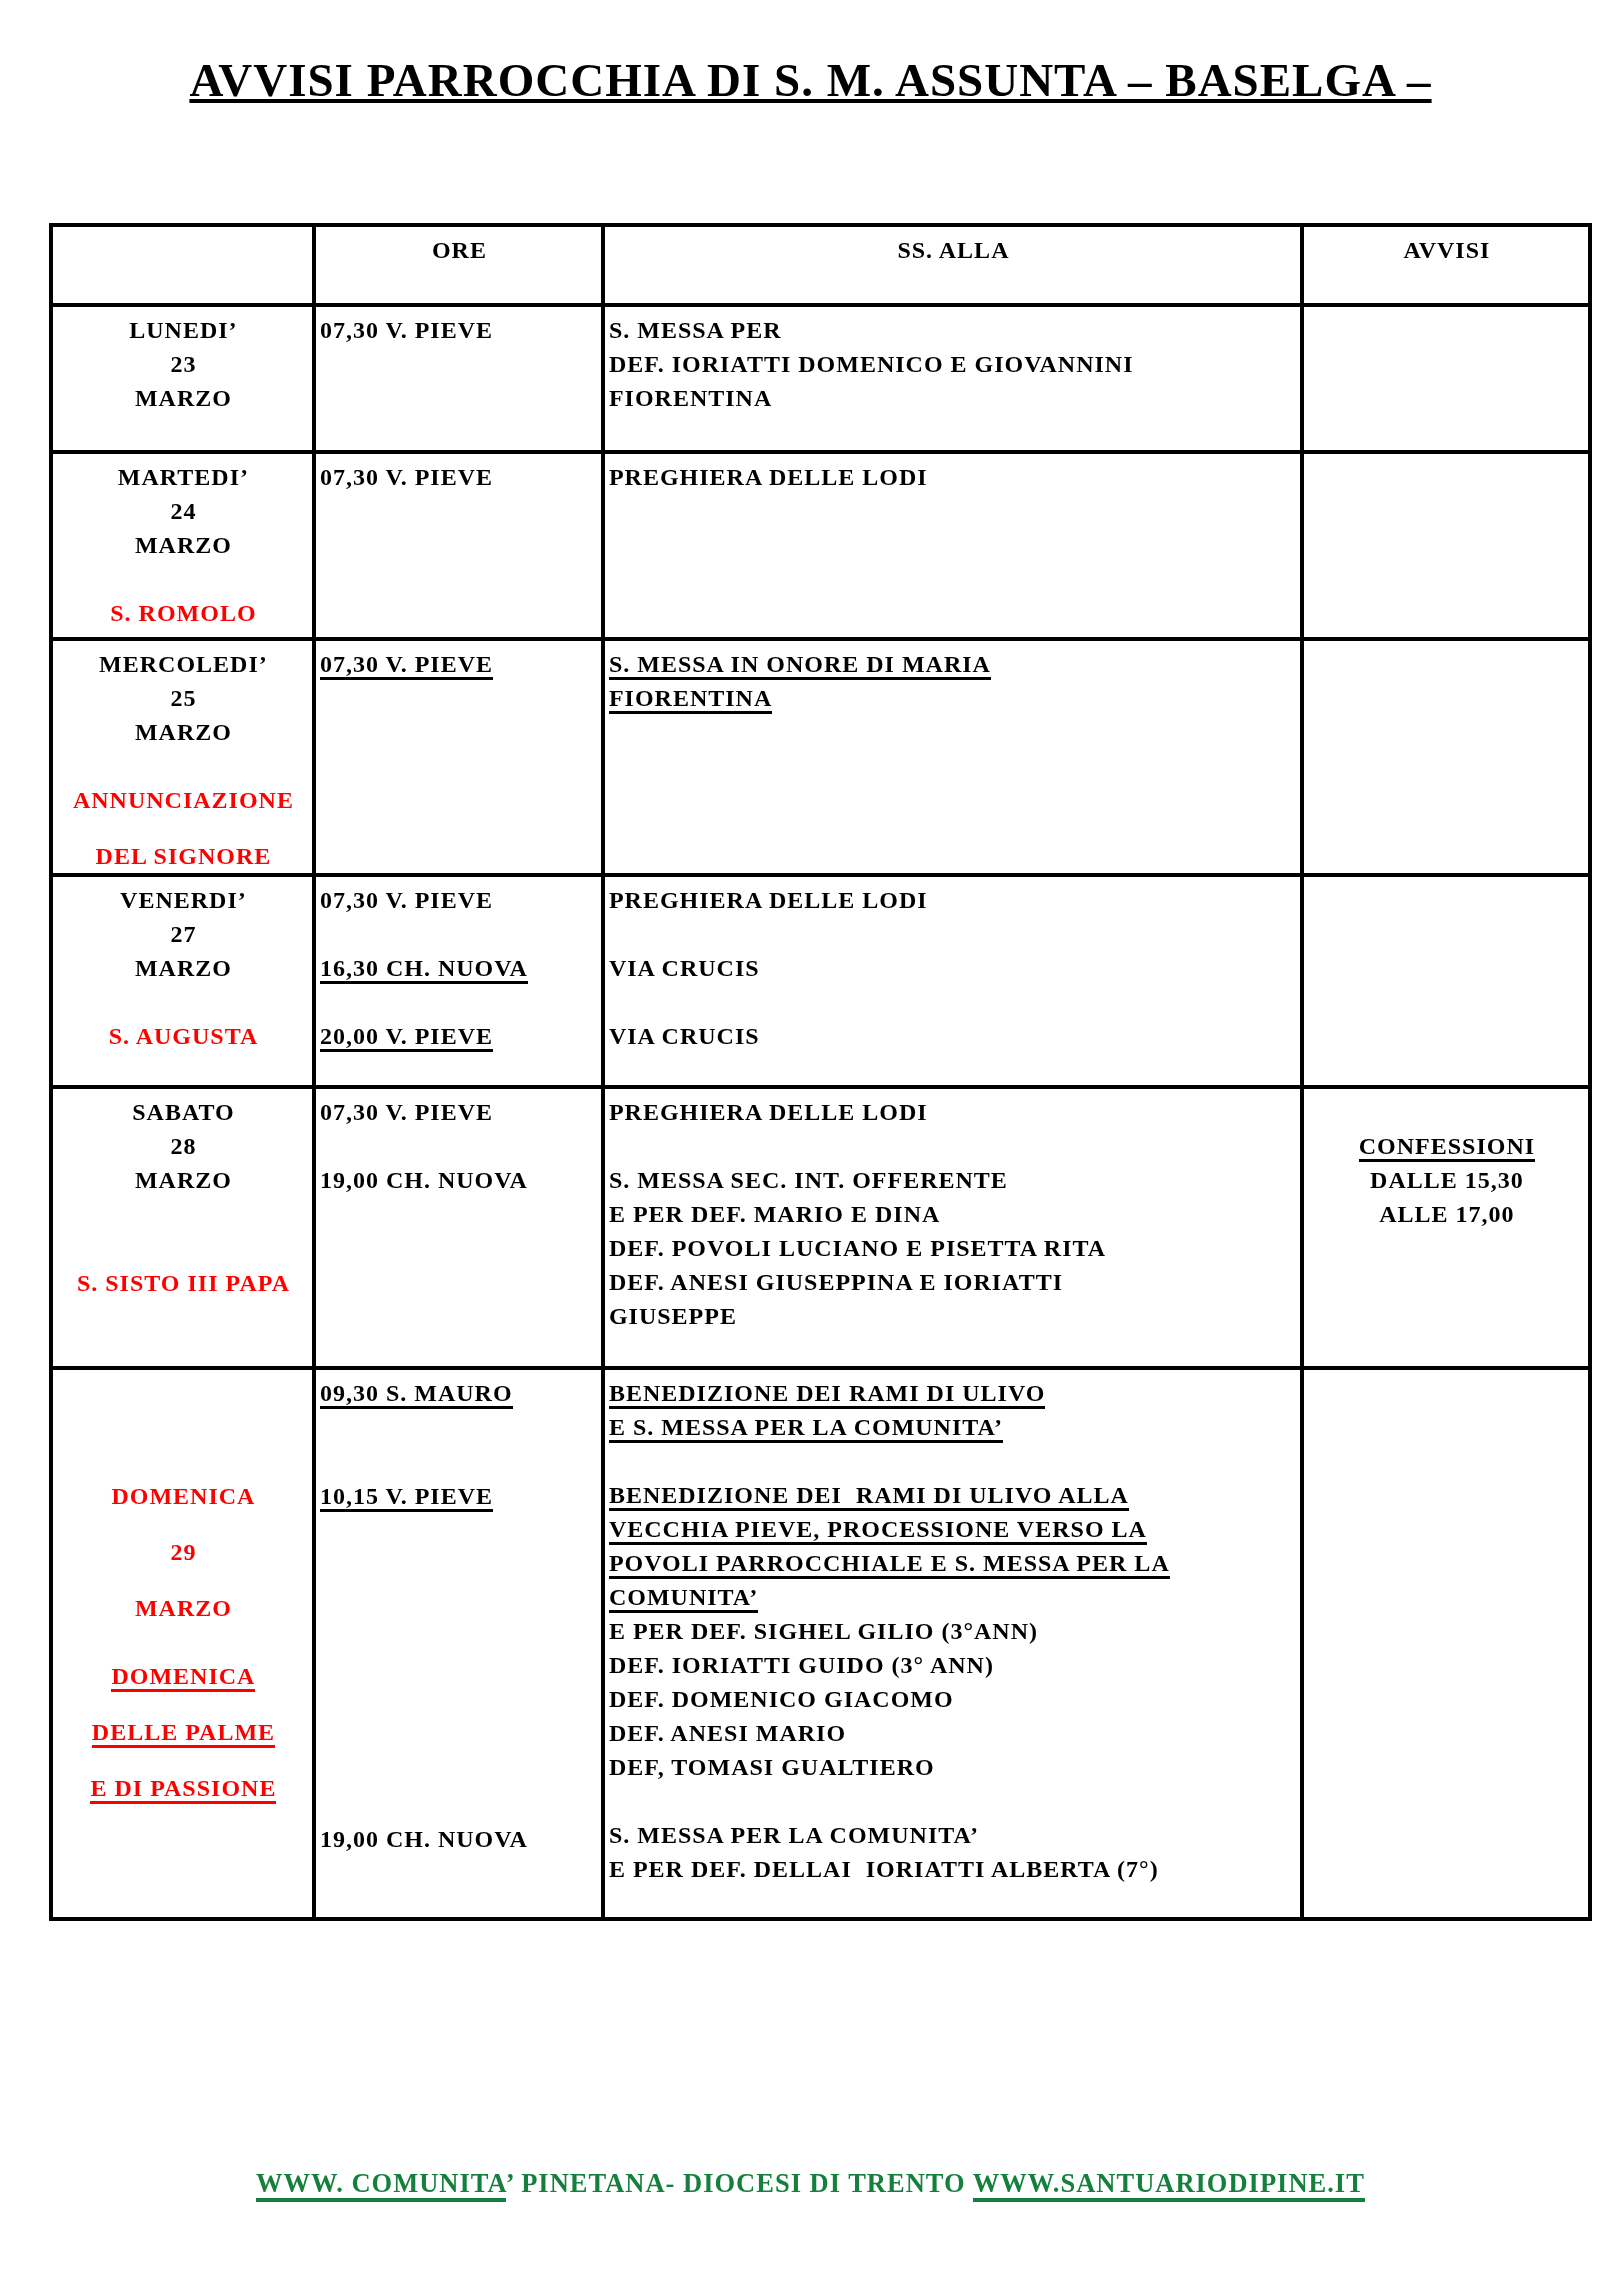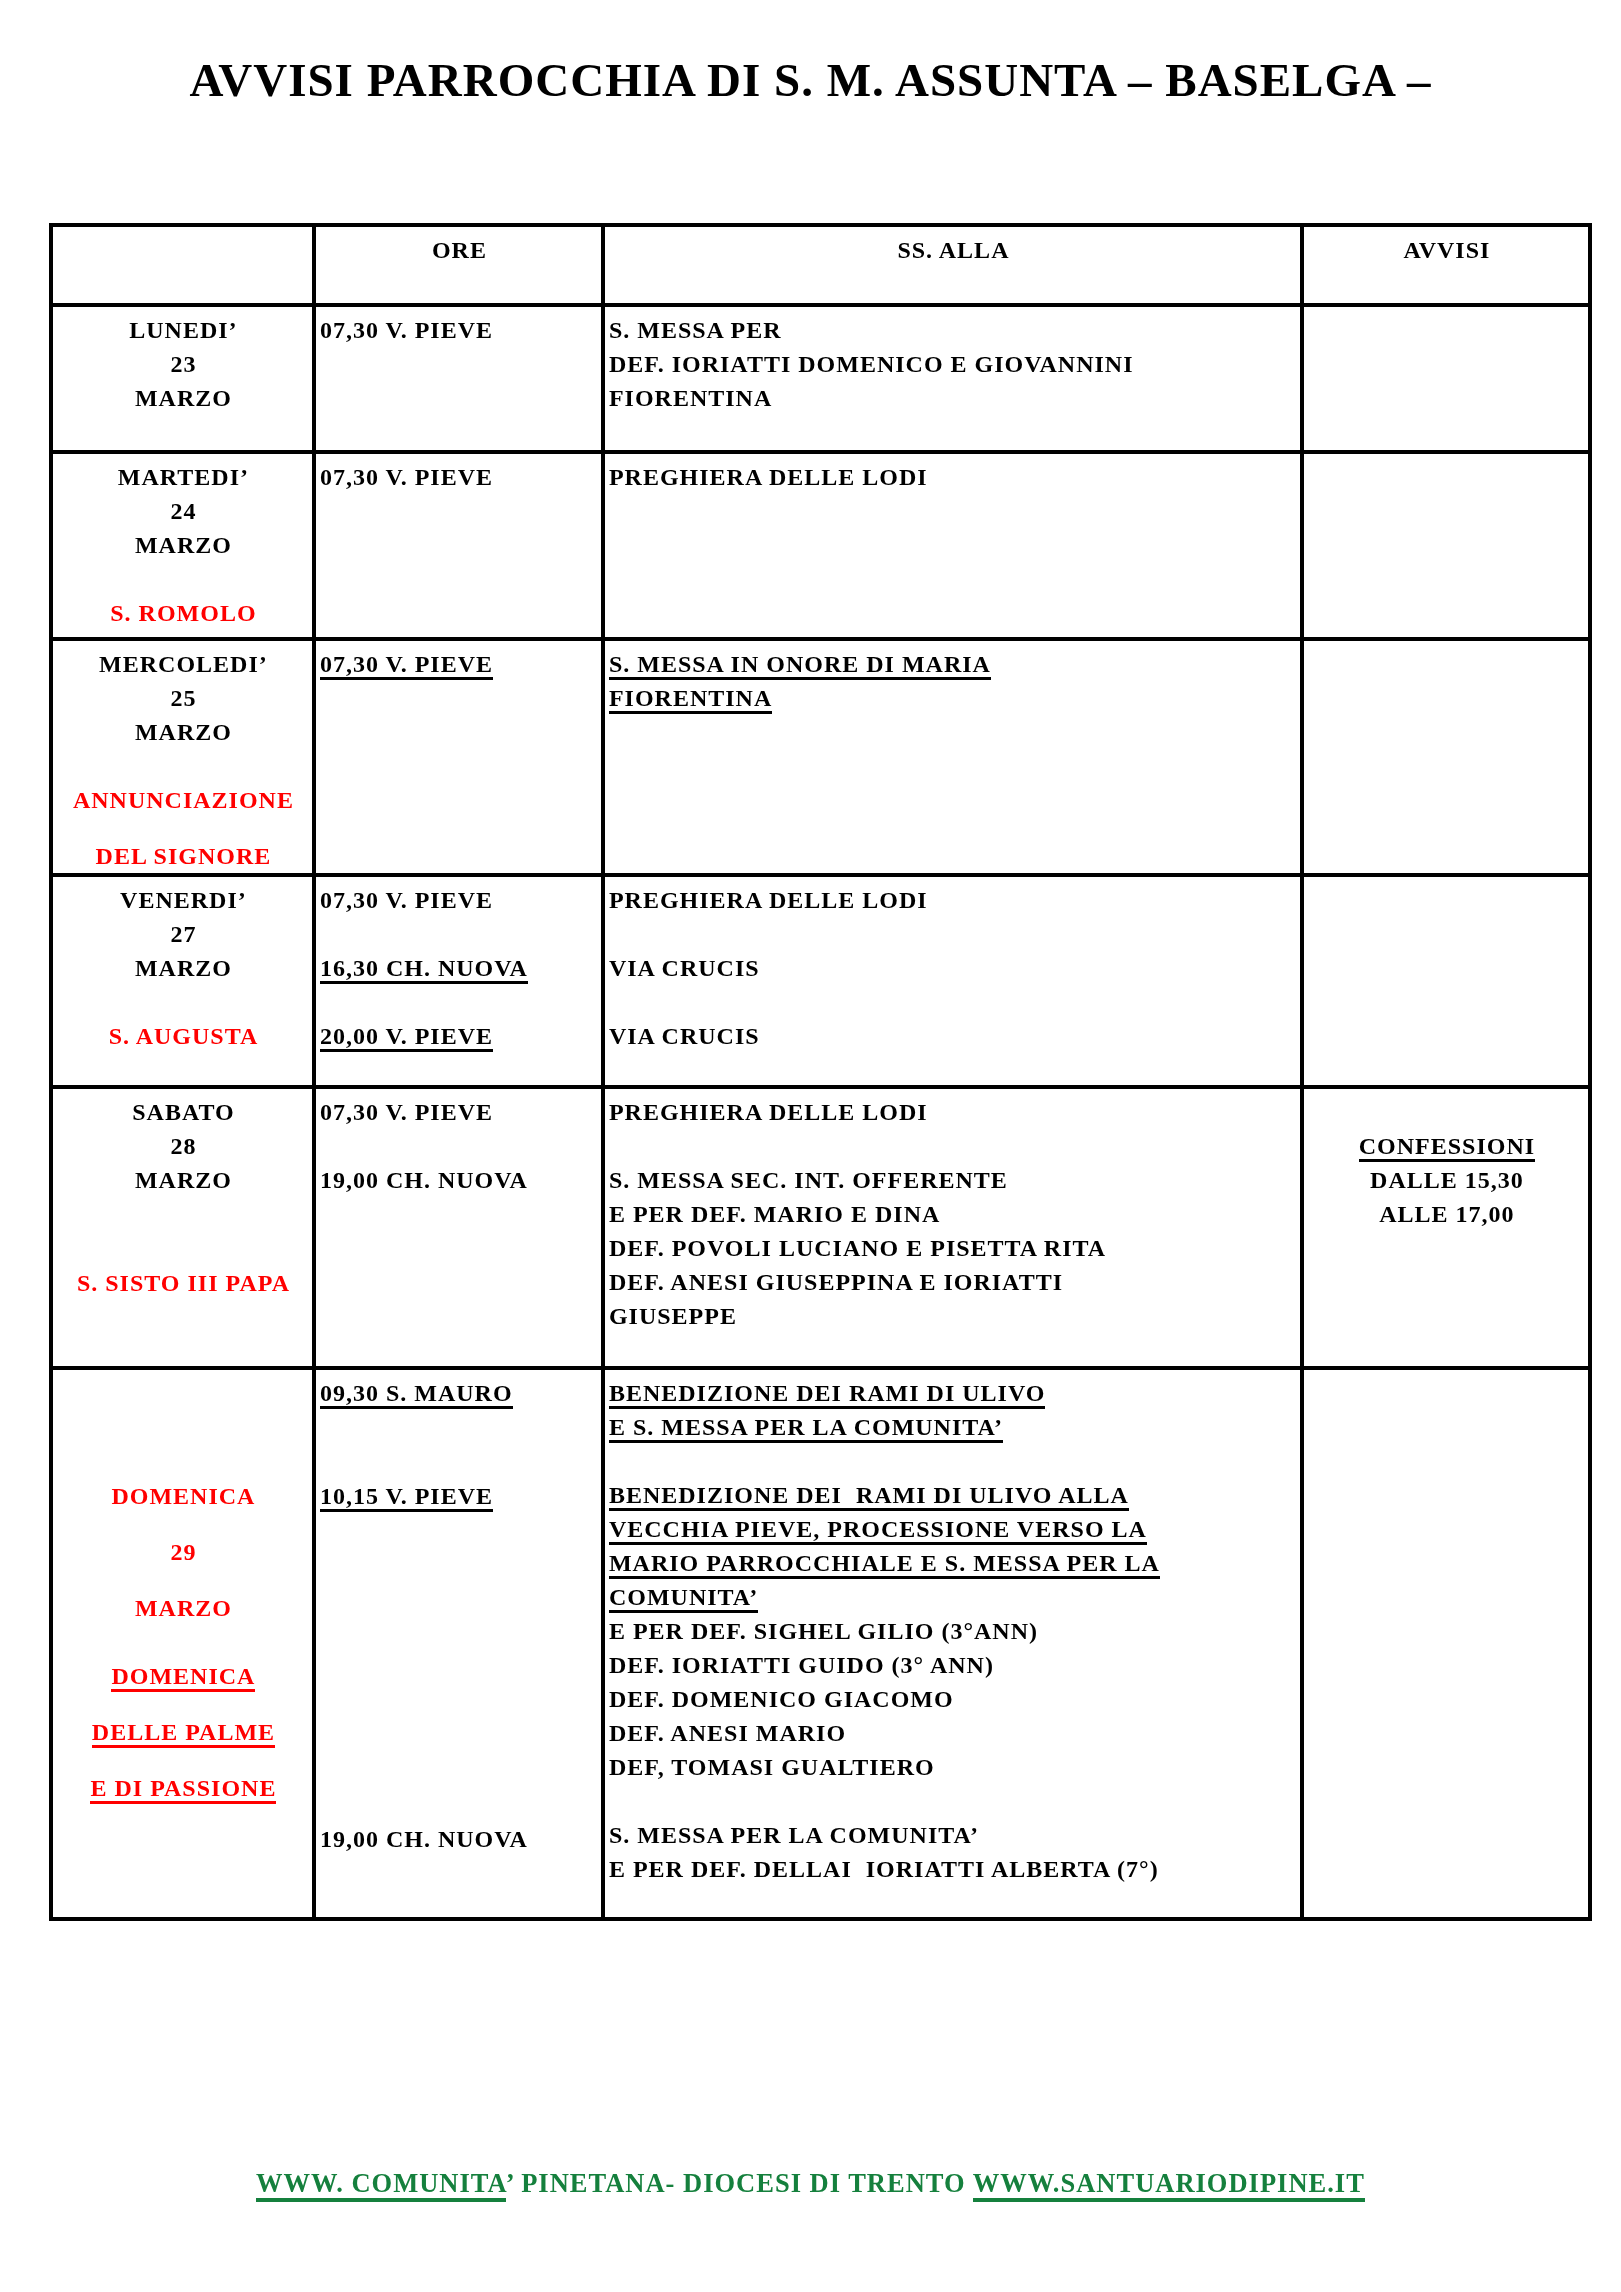--- a/index.html
+++ b/index.html
@@ -3,21 +3,21 @@
 <meta charset="utf-8">
 <style>
   html,body{margin:0;padding:0;background:#ffffff;}
   .page{
     position:relative;width:1621px;height:2293px;background:#ffffff;
     font-family:"Liberation Serif", "DejaVu Serif", serif;
     font-weight:bold;color:#000;overflow:hidden;
   }
   .title{
     margin:0;padding-top:51px;text-align:center;
-    font-size:47px;line-height:1.25;letter-spacing:1px;color:#000;
+    font-size:47px;line-height:1.25;letter-spacing:1px;color:#000;text-decoration:underline;
   }
   table.sched{
     position:absolute;left:49px;top:223px;
     border-collapse:collapse;table-layout:fixed;
   }
   table.sched td, table.sched th{
     border:4.9px solid #000;vertical-align:top;
     padding:5.9px 2px 0 3.9px;
     font-size:24px;line-height:34px;letter-spacing:1px;font-weight:bold;
   }
@@ -172,21 +172,21 @@
       <td class="ore">
         <div class="ln"><span class="u">09,30 S. MAURO</span></div>
         <div class="ln mt2"><span class="u">10,15 V. PIEVE</span></div>
         <div class="ln mt9">19,00 CH. NUOVA</div>
       </td>
       <td class="messe">
         <div class="ln"><span class="u">BENEDIZIONE DEI RAMI DI ULIVO</span></div>
         <div class="ln"><span class="u">E S. MESSA PER LA COMUNITA’</span></div>
         <div class="ln mt1"><span class="u">BENEDIZIONE DEI  RAMI DI ULIVO ALLA</span></div>
         <div class="ln"><span class="u">VECCHIA PIEVE, PROCESSIONE VERSO LA</span></div>
-        <div class="ln"><span class="u">MARIO PARROCCHIALE E S. MESSA PER LA</span></div>
+        <div class="ln"><span class="u">POVOLI PARROCCHIALE E S. MESSA PER LA</span></div>
         <div class="ln"><span class="u">COMUNITA’</span></div>
         <div class="ln">E PER DEF. SIGHEL GILIO (3°ANN)</div>
         <div class="ln">DEF. IORIATTI GUIDO (3° ANN)</div>
         <div class="ln">DEF. DOMENICO GIACOMO</div>
         <div class="ln">DEF. ANESI MARIO</div>
         <div class="ln">DEF, TOMASI GUALTIERO</div>
         <div class="ln mt1">S. MESSA PER LA COMUNITA’</div>
         <div class="ln">E PER DEF. DELLAI  IORIATTI ALBERTA (7°)</div>
       </td>
       <td class="avvisi"></td>

